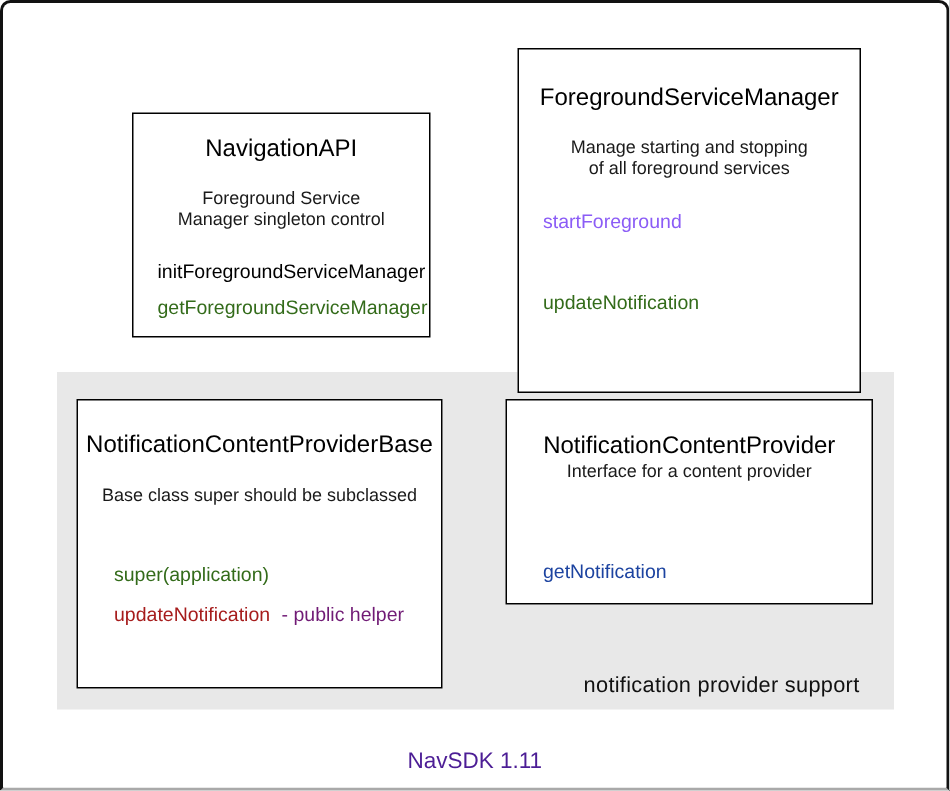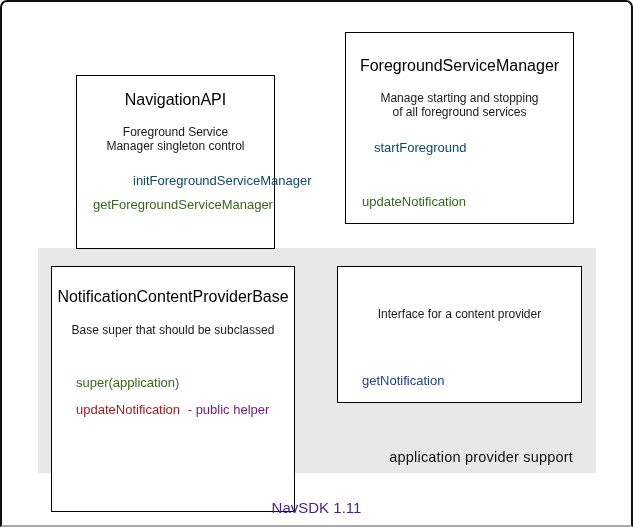--- a/index.html
+++ b/index.html
@@ -33,23 +33,23 @@
     font-size: 14.5px;
     color: #111111;
     letter-spacing: 0.2px;
   }
   .class-box {
     position: absolute;
     background: #ffffff;
     border: 1.5px solid #000000;
     box-sizing: border-box;
   }
-  #box-nav  { left: 76px;  top: 75px;  width: 199px; height: 174px; }
-  #box-fsm  { left: 345px; top: 32px;  width: 229px; height: 192px; }
-  #box-ncpb { left: 51px;  top: 266px; width: 244px; height: 246px; }
+  #box-nav  { left: 88px;  top: 75px;  width: 199px; height: 150px; }
+  #box-fsm  { left: 345px; top: 32px;  width: 229px; height: 230px; }
+  #box-ncpb { left: 51px;  top: 266px; width: 244px; height: 193px; }
   #box-ncp  { left: 337px; top: 266px; width: 245px; height: 137px; }
   .box-title {
     position: absolute;
     left: 0; right: 0;
     text-align: center;
     font-size: 16px;
     color: #000000;
     white-space: nowrap;
   }
   .box-desc {
@@ -76,66 +76,67 @@
   }
 </style>
 </head>
 <body>
 
 <div id="page">
 
   <div class="frame"></div>
 
   <div class="group-region" style="background: rgb(232, 232, 232);">
-    <div class="group-label">application provider support</div>
+    <div class="group-label">notification provider support</div>
   </div>
 
   <div class="class-box" id="box-nav">
     <div class="box-title" style="top:15px">NavigationAPI</div>
     <div class="box-desc" style="top:49px">
       <div>Foreground Service</div>
       <div>Manager singleton control</div>
     </div>
     <div class="method-row" style="left:16px; top:97px">
-      <span style="color: #0c4a6e; margin-left: 40px;">initForegroundServiceManager</span>
+      <span style="color: #000000;">initForegroundServiceManager</span>
     </div>
     <div class="method-row" style="left:16px; top:121px">
       <span style="color: rgb(51, 107, 26);">getForegroundServiceManager</span>
     </div>
   </div>
 
   <div class="class-box" id="box-fsm">
     <div class="box-title" style="top:24px">ForegroundServiceManager</div>
     <div class="box-desc" style="top:58px">
       <div>Manage starting and stopping</div>
       <div>of all foreground services</div>
     </div>
     <div class="method-row" style="left:16px; top:107px">
-      <span style="color: #0c4a6e; margin-left: 12px;">startForeground</span>
+      <span style="color: #8b5cf6;">startForeground</span>
     </div>
     <div class="method-row" style="left:16px; top:161px">
       <span style="color: rgb(51, 107, 26);">updateNotification</span>
     </div>
   </div>
 
   <div class="class-box" id="box-ncpb">
     <div class="box-title" style="top:21px">NotificationContentProviderBase</div>
     <div class="box-desc" style="top:56px">
-      <div>Base super that should be subclassed</div>
+      <div>Base class super should be subclassed</div>
     </div>
     <div class="method-row" style="left:24px; top:108px">
       <span style="color: rgb(51, 107, 26);">super(application)</span>
     </div>
     <div class="method-row" style="left:24px; top:135px">
       <span style="color: rgb(166, 28, 28);">updateNotification</span>
       <span class="method-annotation" style="color: #701a75;">- public helper</span>
     </div>
   </div>
 
   <div class="class-box" id="box-ncp">
+    <div class="box-title" style="top:22px">NotificationContentProvider</div>
     <div class="box-desc" style="top:40px">
       <div>Interface for a content provider</div>
     </div>
     <div class="method-row" style="left:24px; top:106px">
       <span style="color: rgb(28, 67, 160);">getNotification</span>
     </div>
   </div>
 
   <div class="footer-label">NavSDK 1.11</div>
 

